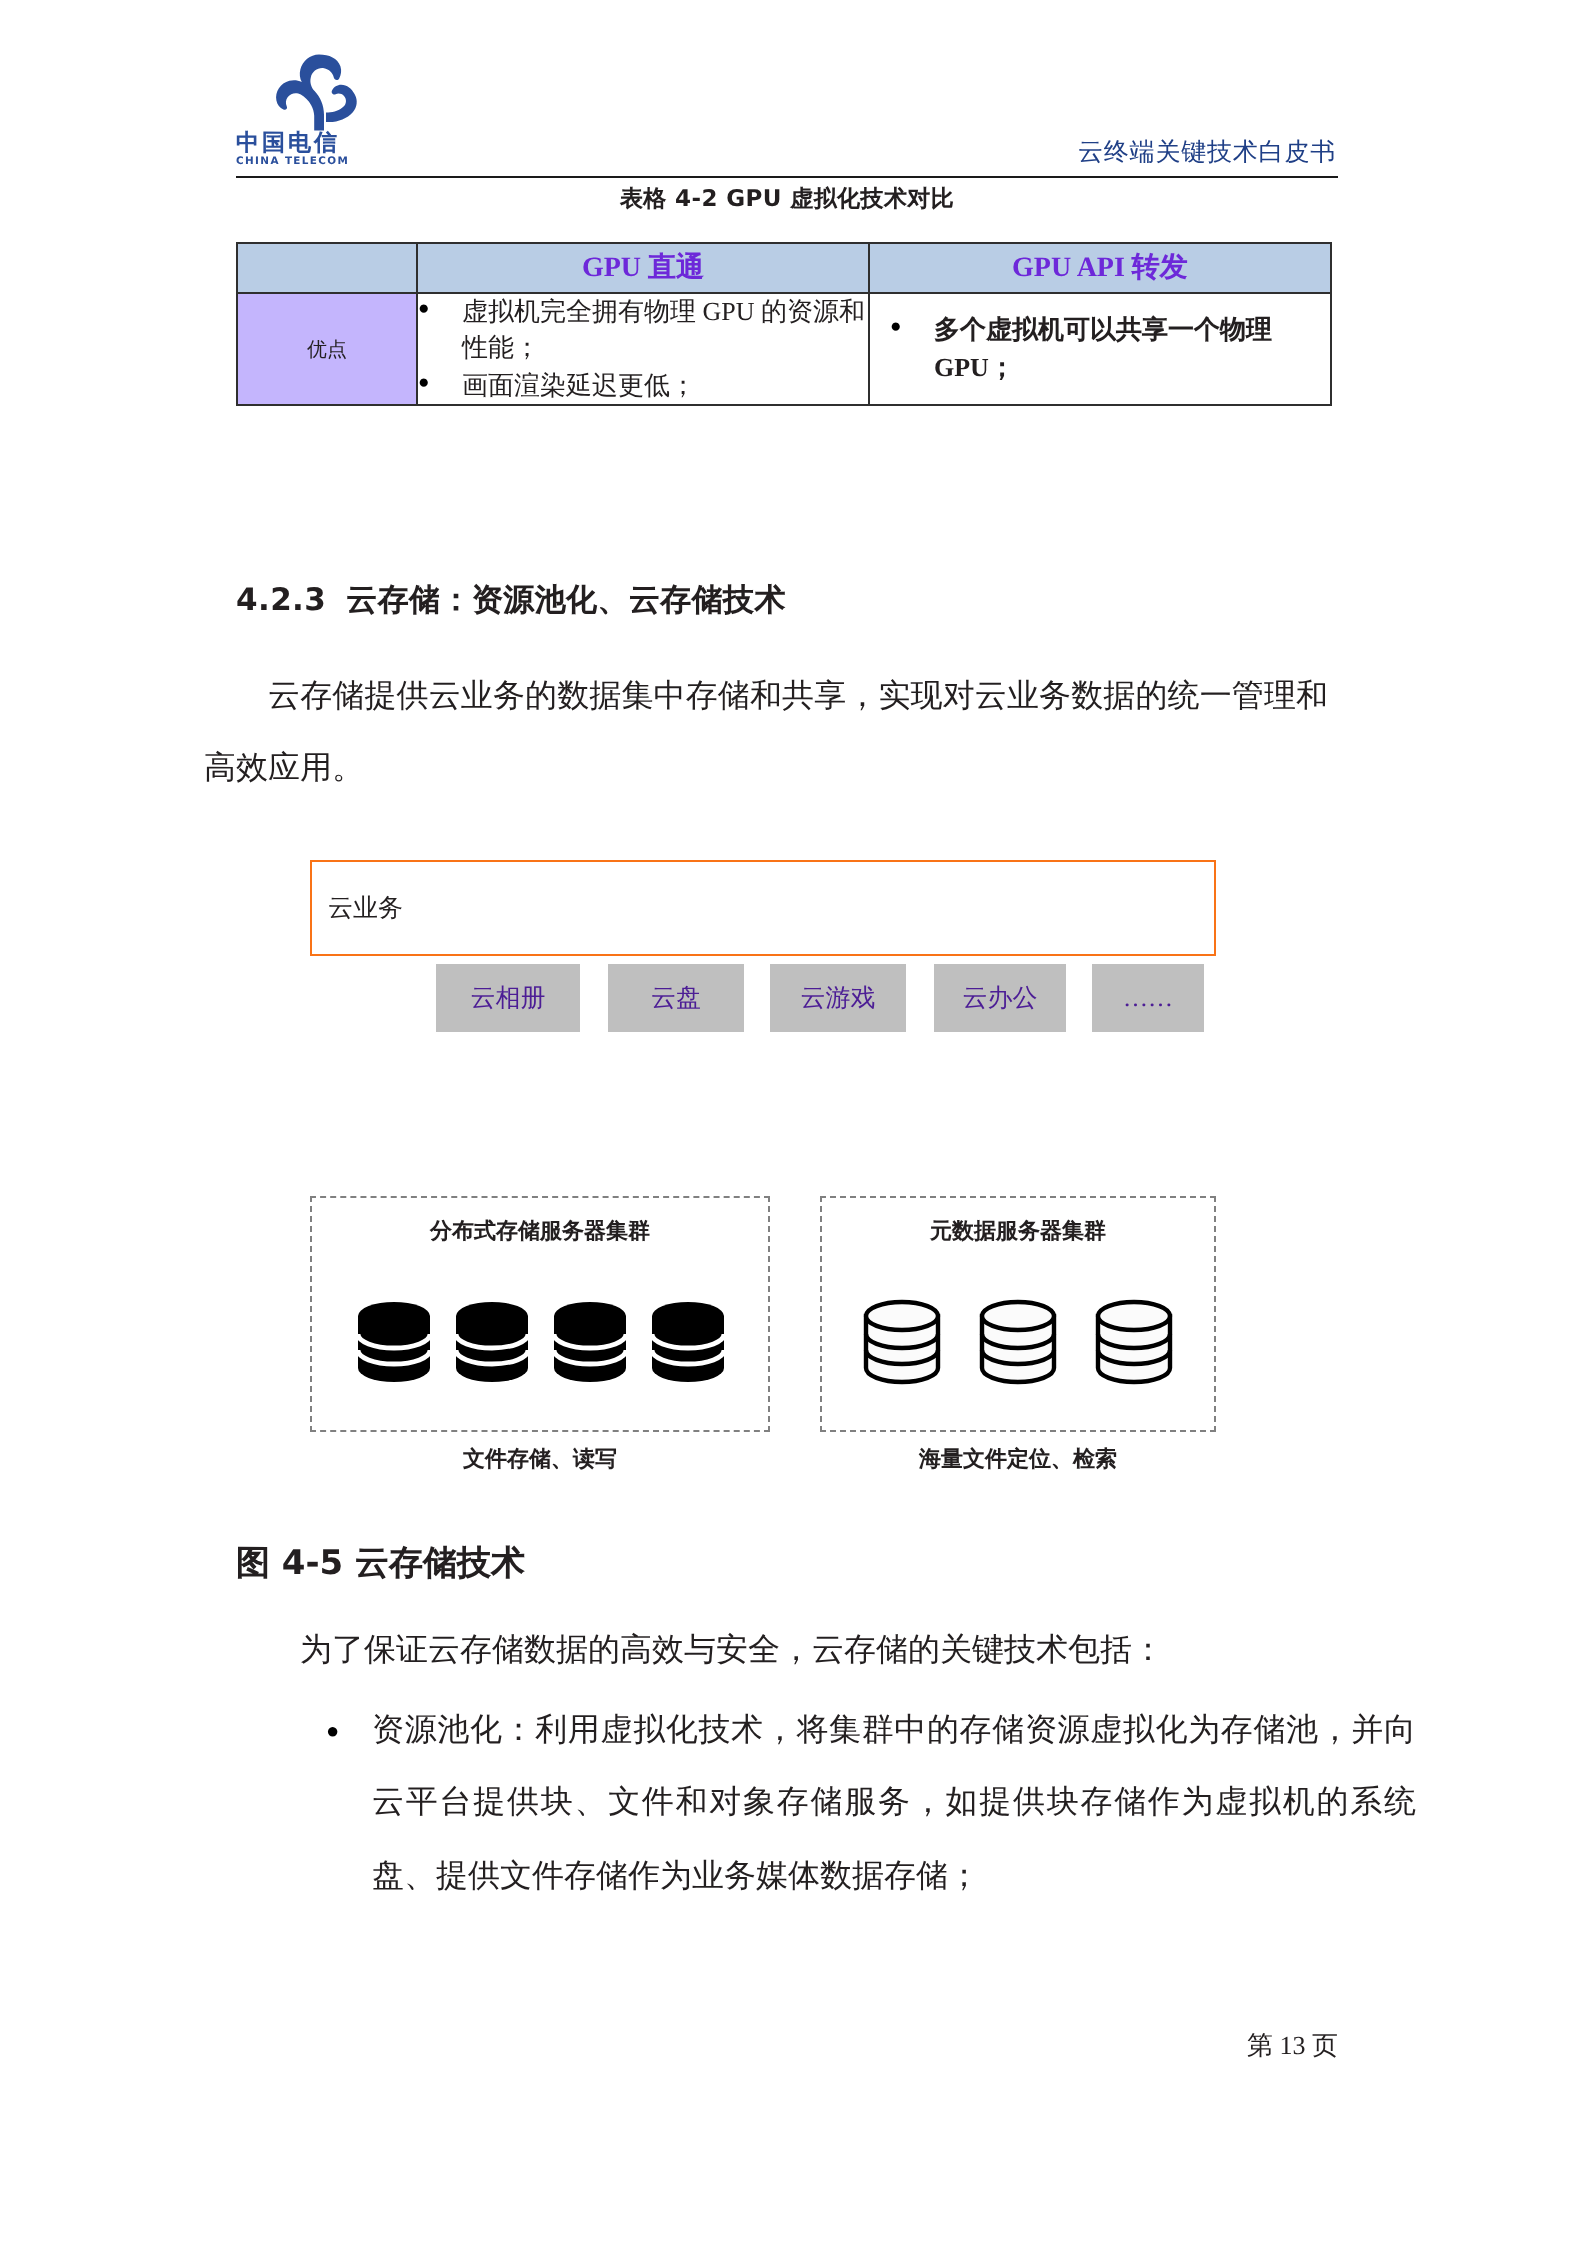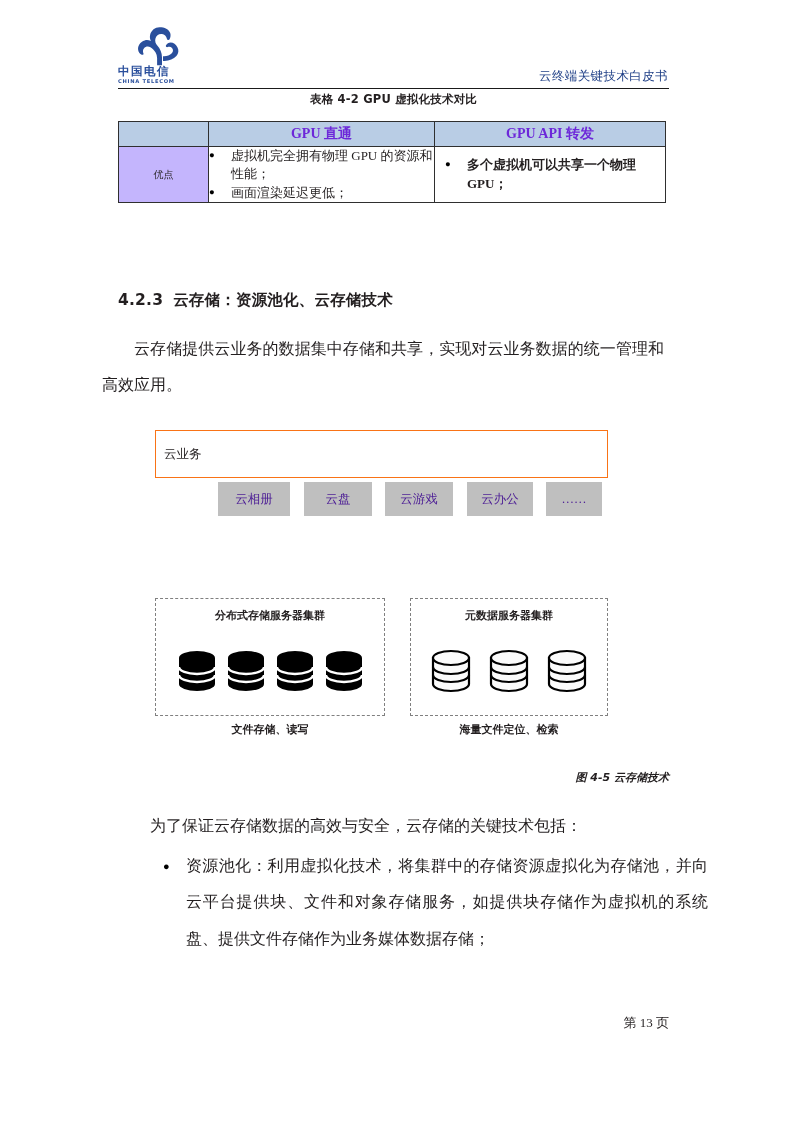--- a/index.html
+++ b/index.html
@@ -321,26 +321,25 @@
     text-align: center;
   }
   .cap-left  { left: 0px;   width: 230px; }
   .cap-right { left: 255px; width: 198px; }
 
   .fig-caption {
     position: absolute;
     left: 118px;
     top: 770px;
     width: 551px;
-    text-align: right;
-    font-family: "DejaVu Sans", sans-serif;
-    font-size: 11px;
-    font-weight: bold;
-    color: #231f20;
-    font-style: italic;
+    text-align: left;
+    font-family: "DejaVu Sans", sans-serif;
+    font-size: 17px;
+    font-weight: bold;
+    color: #231f20;
   }
 
   
   .page-footer {
     position: absolute;
     left: 118px;
     top: 1014px;
     width: 551px;
     text-align: right;
     font-size: 13px;

